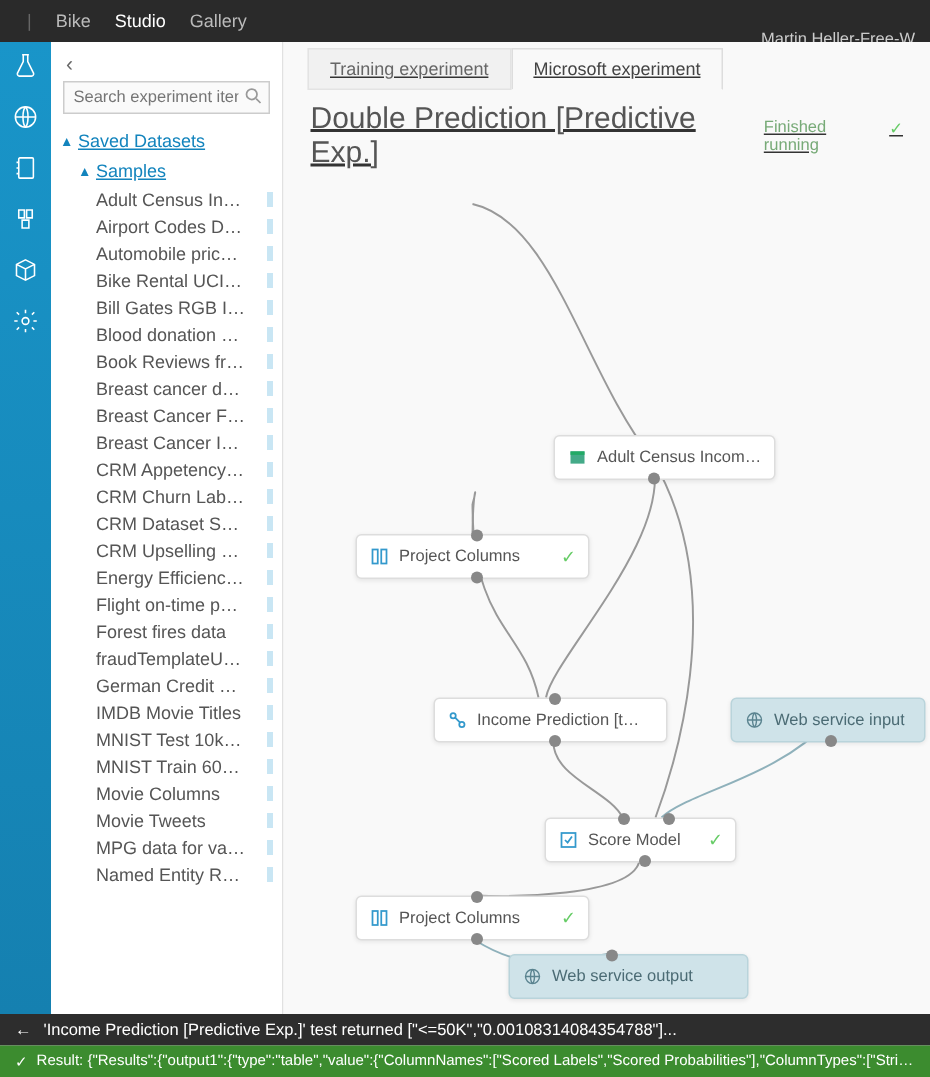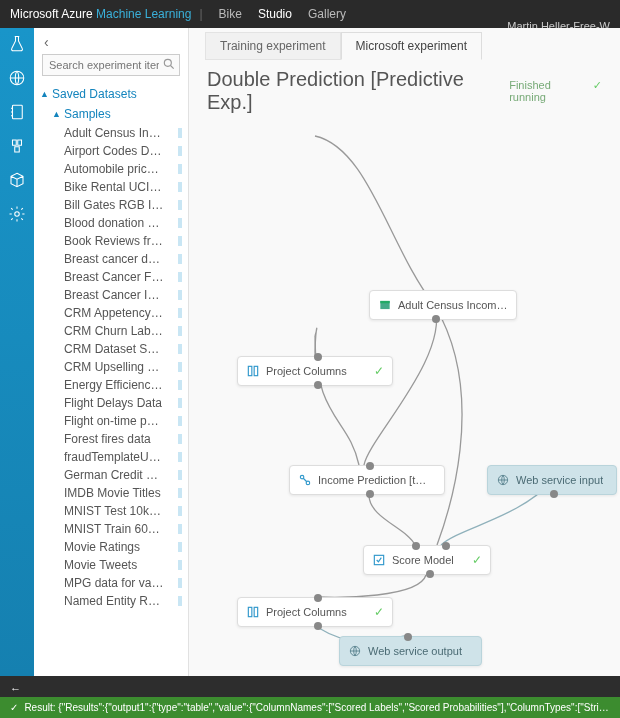--- a/index.html
+++ b/index.html
@@ -26,28 +26,28 @@
   .sb-back { font-size: 14px; color:#666; cursor:pointer; padding-left:2px; }
   .sb-search { position:relative; }
   .sb-search input { width: 100%; border:1px solid #ccc; padding: 4px 20px 4px 6px; font-size: 11px; color:#888; background:#fafafa; }
   .sb-search .mag { position:absolute; right:4px; top:3px; color:#999; }
   .tree { overflow-y: auto; flex:1; padding: 4px 0 8px; }
   .tree::-webkit-scrollbar { width:8px; }
   .tree::-webkit-scrollbar-thumb { background:#ccc; }
   .tree-row { display:flex; align-items:center; padding: 3px 4px 3px 6px; cursor:pointer; white-space:nowrap; overflow:hidden; text-overflow:ellipsis; }
   .tree-row.parent { color:#1384bd; font-weight:400; }
   .tree-row .caret { width:10px; display:inline-block; color:#1384bd; font-size:9px; margin-right:2px; }
-  .tree-row.parent .lbl { color:#1384bd; }
+  .tree-row.parent .lbl { color:#1384bd;text-decoration:underline; }
   .tree-row.child { padding-left: 30px; color:#555; position:relative; height:18px; line-height:14px; padding-right:16px; }
   .tree-row.child .lbl { display:inline-block; max-width:100px; overflow:hidden; text-overflow:ellipsis; white-space:nowrap; }
   .tree-row.child .bar { position:absolute; right:6px; top:4px; width:4px; height:10px; background:#c9e6f4; }
   .lvl1 { padding-left: 6px; }
   .lvl2 { padding-left: 18px; }
   
-  .canvas-wrap { flex:1; position:relative; background:#f9f9f9; overflow:hidden; }
+  .canvas-wrap { flex:1; position:relative; background:#f9f9f9; overflow:hidden;text-decoration:underline; }
   .tabs { display:flex; gap:0; padding-left:16px; margin-top:4px; }
   .tab { padding:6px 14px; font-size:12px; color:#666; border:1px solid transparent; cursor:pointer; }
   .tab.active { background:#f9f9f9; border:1px solid #ddd; border-bottom-color:#f9f9f9; color:#444; }
   .tab.inactive { background:#f1f1f1; border:1px solid #e3e3e3; }
   .exp-title { font-size: 20px; color:#555; font-weight:300; padding: 8px 18px 4px; display:flex; align-items:center; }
   .exp-status { margin-left:auto; font-size:11px; color:#7a7; display:flex; align-items:flex-start; gap:4px; }
   .canvas { position:absolute; left:0; right:0; top:70px; bottom:0; }
   .canvas svg.edges { position:absolute; left:0; top:0; width:100%; height:100%; pointer-events:none; }
   .node { position:absolute; background:#fff; border:1px solid #ddd; border-radius:4px; box-shadow:0 1px 3px rgba(0,0,0,0.08); height:30px; display:flex; align-items:center; padding:0 8px; font-size:11px; color:#555; gap:6px; }
   .node .nicon { width:14px; height:14px; display:inline-flex; align-items:center; justify-content:center; }
@@ -60,25 +60,20 @@
   .status { position:absolute; bottom:21px; left:0; right:0; height:21px; background:#2d2d2d; color:#fff; font-size:11px; display:flex; align-items:center; padding:0 10px; overflow:hidden; white-space:nowrap; }
   .status .back { margin-right:8px; cursor:pointer; }
   .status2 { position:absolute; bottom:0; left:0; right:0; height:21px; background:#3c8c2f; color:#fff; font-size:10px; display:flex; align-items:center; padding:0 10px; overflow:hidden; white-space:nowrap; }
   .status2 .chk { margin-right:6px; }
   .status .txt, .status2 .txt { overflow:hidden; text-overflow:ellipsis; }
 </style>
 </head>
 <body>
 
 <div class="topbar">
-  <span class="brand">
-    <span>Microsoft</span>
-    <span class="azure">Azure</span>
-    <span class="ml">Machine Learning</span>
-  </span>
   <span class="sep">|</span>
   <a>Bike</a>
   <a class="active">Studio</a>
   <a>Gallery</a>
   <span class="spacer"></span>
   <span class="user">Martin Heller-Free-W</span>
 </div>
 
 <div class="main">
 
@@ -195,24 +190,20 @@
         </div>
         <div class="tree-row child">
           <span class="lbl">CRM Upselling Labels S...</span>
           <span class="bar"></span>
         </div>
         <div class="tree-row child">
           <span class="lbl">Energy Efficiency Regres...</span>
           <span class="bar"></span>
         </div>
         <div class="tree-row child">
-          <span class="lbl">Flight Delays Data</span>
-          <span class="bar"></span>
-        </div>
-        <div class="tree-row child">
           <span class="lbl">Flight on-time performa...</span>
           <span class="bar"></span>
         </div>
         <div class="tree-row child">
           <span class="lbl">Forest fires data</span>
           <span class="bar"></span>
         </div>
         <div class="tree-row child">
           <span class="lbl">fraudTemplateUtil.zip</span>
           <span class="bar"></span>
@@ -227,21 +218,21 @@
         </div>
         <div class="tree-row child">
           <span class="lbl">MNIST Test 10k 28x28 d...</span>
           <span class="bar"></span>
         </div>
         <div class="tree-row child">
           <span class="lbl">MNIST Train 60k 28x28 ...</span>
           <span class="bar"></span>
         </div>
         <div class="tree-row child">
-          <span class="lbl">Movie Ratings</span>
+          <span class="lbl">Movie Columns</span>
           <span class="bar"></span>
         </div>
         <div class="tree-row child">
           <span class="lbl">Movie Tweets</span>
           <span class="bar"></span>
         </div>
         <div class="tree-row child">
           <span class="lbl">MPG data for various au...</span>
           <span class="bar"></span>
         </div>
@@ -345,33 +336,34 @@
               <rect x="4" y="4" width="6" height="16"></rect>
               <rect x="14" y="4" width="6" height="16"></rect>
             </svg>
           </span>
         <span class="nlabel">Project Columns</span>
         <span class="check">✓</span>
         <span class="port" style="left:76px; top:-4px"></span>
         <span class="port" style="left:76px; bottom:-4px"></span>
       </div>
 
-      <div class="node ws" style="left:150px; top:538px; width:143px">
+      <div class="node ws" style="left:150px; top:538px; width:160px">
         <span class="nicon">
             <svg viewBox="0 0 24 24" fill="none" stroke="#5b8490" stroke-width="1.6">
               <circle cx="12" cy="12" r="8"></circle>
               <path d="M4 12h16M12 4c3 3 3 13 0 16M12 4c-3 3-3 13 0 16"></path>
             </svg>
           </span>
         <span class="nlabel">Web service output</span>
         <span class="port" style="left:64px; top:-4px"></span>
       </div>
     </div>
   </div>
 </div>
 
 <div class="status">
   <span class="back">←</span>
+  <span class="txt">'Income Prediction [Predictive Exp.]' test returned ["&lt;=50K","0.00108314084354788"]...</span>
 </div>
 <div class="status2">
   <span class="chk">✓</span>
   <span class="txt">Result: {"Results":{"output1":{"type":"table","value":{"ColumnNames":["Scored Labels","Scored Probabilities"],"ColumnTypes":["String","Double"],"Values":[["&lt;=50K","0.00108314084354788"]]}}}}</span>
 </div>
 
 </body></html>

